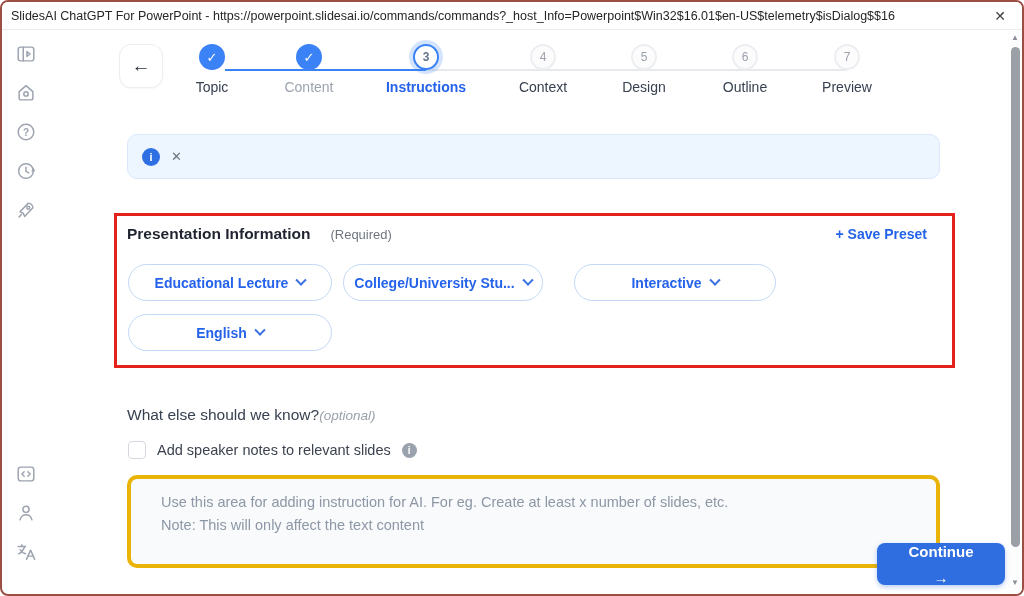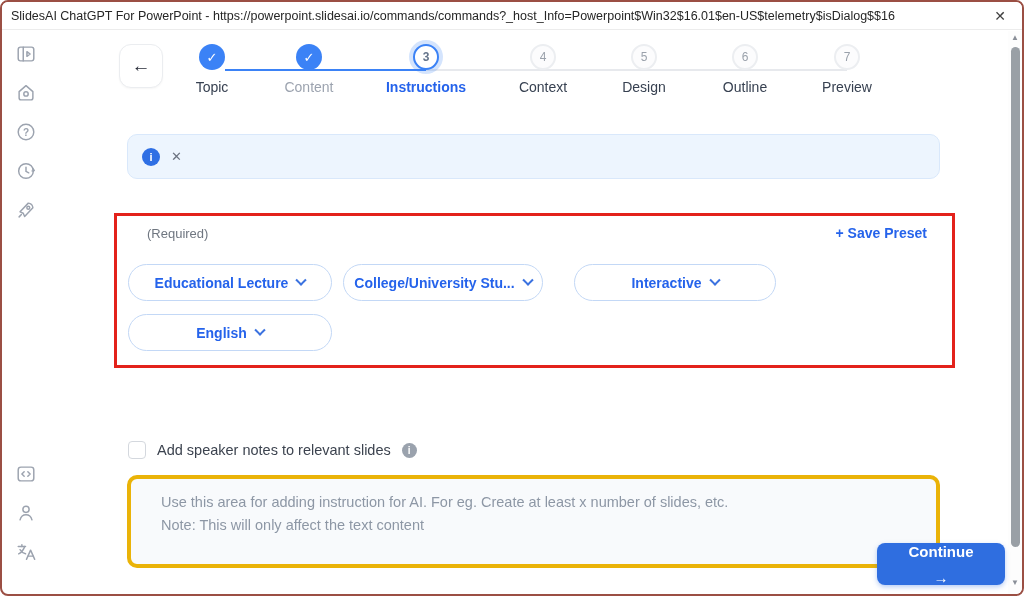--- a/index.html
+++ b/index.html
@@ -228,20 +228,21 @@
     </div>
 
     <div class="banner">
       <div class="info-i">i</div>
       <div class="bclose">✕</div>
     </div>
 
     <div class="red-box"></div>
 
     <div class="section-header">
+      <span class="stitle">Presentation Information</span>
       <span class="req">(Required)</span>
       <span class="save-preset">+ Save Preset</span>
     </div>
 
     <div class="pill pill1">
       <span>Educational Lecture</span>
       <span class="chev"></span>
     </div>
     <div class="pill pill2">
       <span>College/University Stu...</span>
@@ -249,20 +250,23 @@
     </div>
     <div class="pill pill3">
       <span>Interactive</span>
       <span class="chev"></span>
     </div>
     <div class="pill pill4">
       <span>English</span>
       <span class="chev"></span>
     </div>
 
+    <div class="question">
+      <span>What else should we know?</span><span class="opt">(optional)</span>
+    </div>
 
     <div class="cb-row">
       <div class="cb-box"></div>
       <div class="cb-label">Add speaker notes to relevant slides</div>
       <div class="cb-info">i</div>
     </div>
 
     <textarea class="notes-area" placeholder="Use this area for adding instruction for AI. For eg. Create at least x number of slides, etc.
 Note: This will only affect the text content" style=""></textarea>
 

